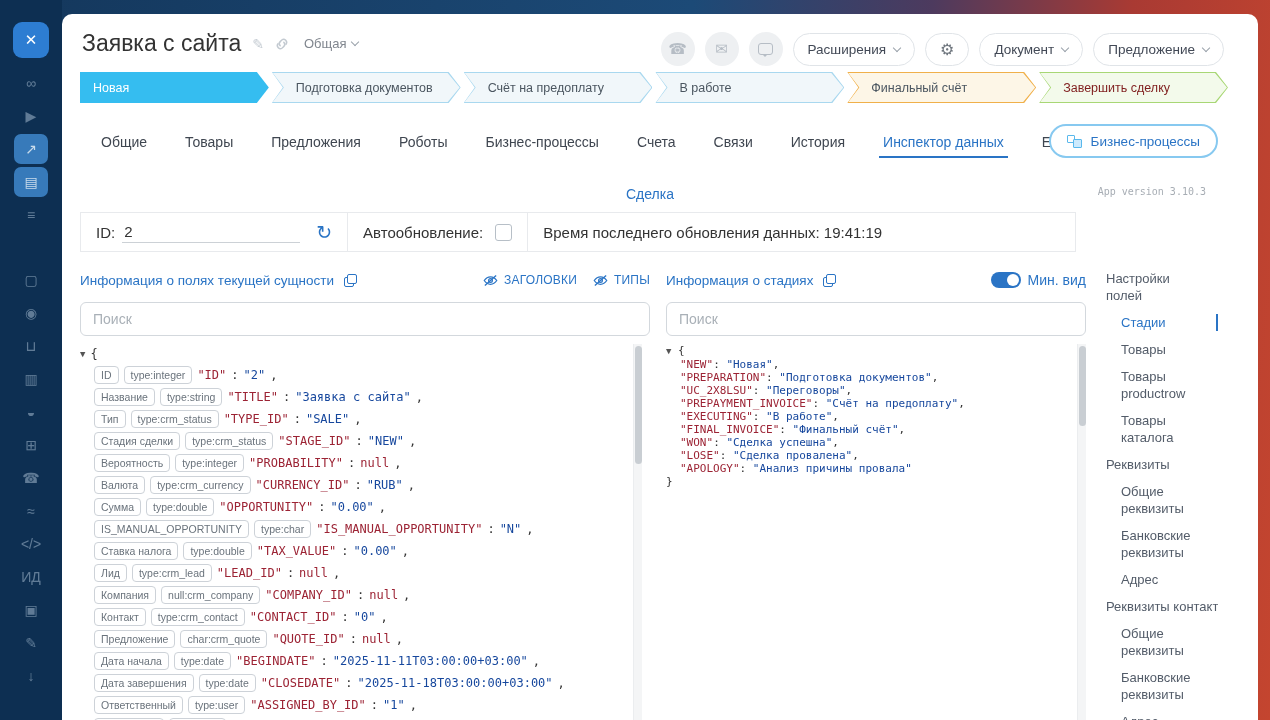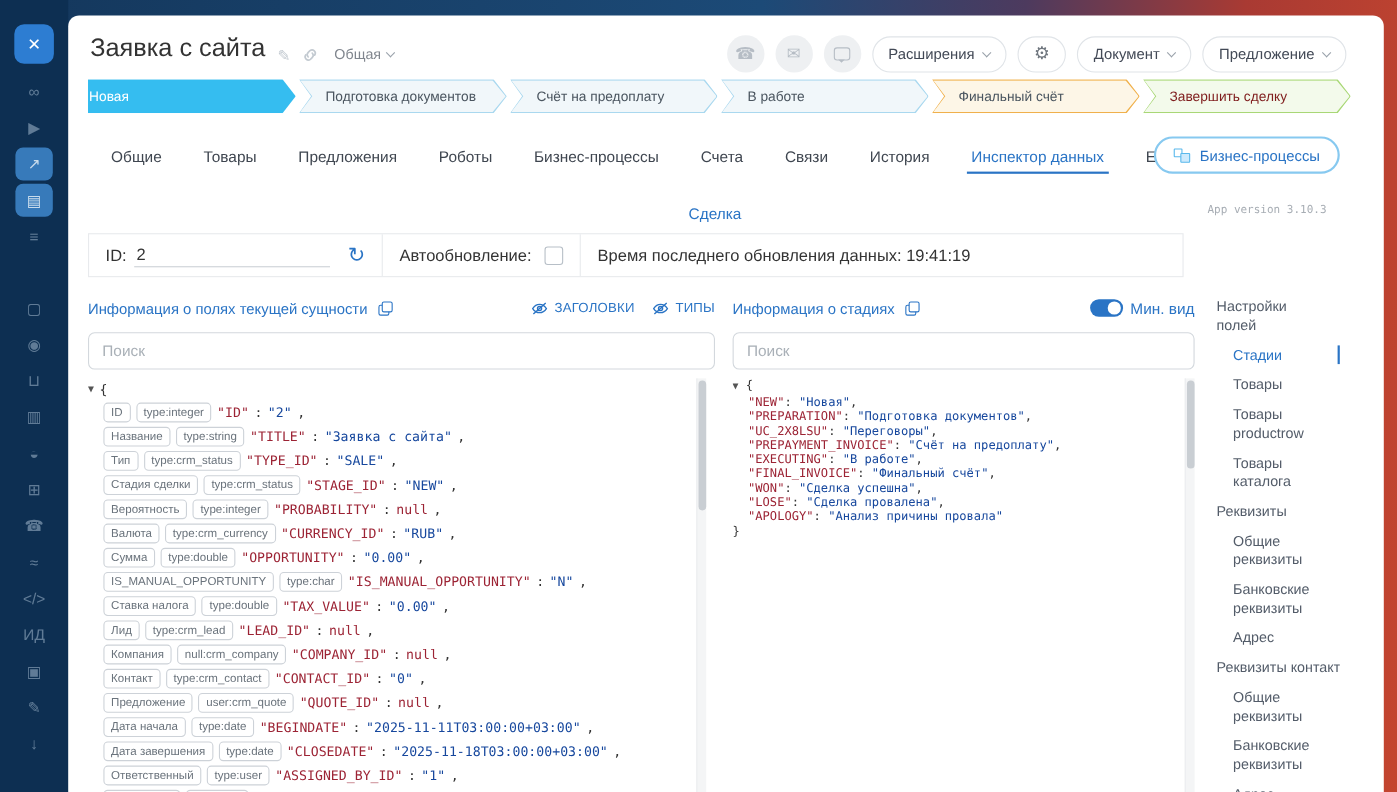--- a/index.html
+++ b/index.html
@@ -9,40 +9,40 @@
   
   .sidebar{position:fixed;left:0;top:0;width:62px;height:720px;background:#0d2f52;display:flex;flex-direction:column;align-items:center;padding-top:22px;z-index:5}
   .close-btn{width:36px;height:36px;border-radius:9px;background:#2d7dd2;color:#fff;font-size:15px;display:flex;align-items:center;justify-content:center;margin-bottom:10px;cursor:pointer;flex:none}
   .sb-icon{width:34px;height:30px;display:flex;align-items:center;justify-content:center;color:#d3e5f4;opacity:.42;font-size:14px;margin-bottom:3px;border-radius:7px;flex:none}
   .sb-icon.hl{background:#3a7fc0;opacity:.95}
   .sb-gap{height:32px;flex:none}
 
   
   .panel{position:fixed;left:62px;top:14px;width:1196px;height:706px;background:#fff;border-radius:10px 10px 0 0;z-index:6;overflow:hidden}
 
-  .title-row{position:absolute;left:20px;top:16px;display:flex;align-items:flex-end;gap:11px}
+  .title-row{position:absolute;left:20px;top:16px;display:flex;align-items:center;gap:11px}
   .page-title{font-size:23px;color:#333;font-weight:400}
   .t-icon{color:#c3cad1;font-size:14px;line-height:1}
   .pipeline{color:#80868e;font-size:13px;display:flex;align-items:center;gap:6px;margin-left:4px;cursor:pointer}
   .chev{width:6px;height:6px;border-right:1.5px solid #9aa2ab;border-bottom:1.5px solid #9aa2ab;transform:rotate(45deg);margin-top:-3px;flex:none}
 
   .actions{position:absolute;right:34px;top:18px;display:flex;align-items:center;gap:10px}
   .circle-btn{width:34px;height:34px;border-radius:50%;background:#eef0f2;color:#b6bdc5;display:flex;align-items:center;justify-content:center;font-size:15px;cursor:pointer}
   .bubble{width:15px;height:12px;border:1.6px solid #b6bdc5;border-radius:3px;position:relative}
   .bubble::after{content:"";position:absolute;left:3px;bottom:-6px;border:3px solid transparent;border-top-color:#b6bdc5}
   .pill{height:33px;border:1px solid #e0e4e8;border-radius:17px;background:#fff;display:flex;align-items:center;gap:8px;padding:0 14px;font-size:13.5px;color:#424956;cursor:pointer}
   .gear{font-size:16px;color:#6f767e}
 
   
   .stage-bar{position:absolute;left:18px;top:58px;width:1148px;height:31px;display:flex;gap:3px}
   .stage{flex:1;position:relative;cursor:pointer;clip-path:polygon(0 0,calc(100% - 12px) 0,100% 50%,calc(100% - 12px) 100%,0 100%,11px 50%)}
   .stage .stage-in{clip-path:polygon(0 0,calc(100% - 12px) 0,100% 50%,calc(100% - 12px) 100%,0 100%,11px 50%)}
   .stage.first,.stage.first .stage-in{clip-path:polygon(0 0,calc(100% - 12px) 0,100% 50%,calc(100% - 12px) 100%,0 100%)}
   .stage-in{position:absolute;inset:1px;display:flex;align-items:center;padding-left:23px;font-size:12.5px;white-space:nowrap;overflow:hidden}
-  .stage.first .stage-in{padding-left:0}
+  .stage.first .stage-in{padding-left:12px}
   .stage.active{background:#35bdf0}.stage.active .stage-in{background:#35bdf0;color:#fff}
   .stage.default{background:#a9d8ef}.stage.default .stage-in{background:#f1f7fa;color:#4b5660}
   .stage.orange{background:#f0b04a}.stage.orange .stage-in{background:#fdf6e7;color:#4b5660}
   .stage.green{background:#a8d775}.stage.green .stage-in{background:#f3faeb;color:#7f1d1d}
 
   
   .tabs{position:absolute;left:20px;top:110px;display:flex;align-items:center}
   .tab{padding:10px 19px 16px;font-size:14px;color:#3f4650;position:relative;cursor:pointer;display:flex;align-items:center;gap:6px;white-space:nowrap}
   .tab.active{color:#2a74c5}
   .tab.active::after{content:"";position:absolute;left:15px;right:15px;bottom:8px;height:2px;background:#2a74c5}
@@ -416,21 +416,21 @@
         <div class="frow">
           <span class="chip">Контакт</span>
           <span class="chip">type:crm_contact</span>
           <span class="jkey">"CONTACT_ID"</span>
           <span class="jp">: </span>
           <span class="jstr">"0"</span>
           <span class="jp">,</span>
         </div>
         <div class="frow">
           <span class="chip">Предложение</span>
-          <span class="chip">user:crm_quote</span>
+          <span class="chip">char:crm_quote</span>
           <span class="jkey">"QUOTE_ID"</span>
           <span class="jp">: </span>
           <span class="jnull">null</span>
           <span class="jp">,</span>
         </div>
         <div class="frow">
           <span class="chip">Дата начала</span>
           <span class="chip">type:date</span>
           <span class="jkey">"BEGINDATE"</span>
           <span class="jp">: </span>

